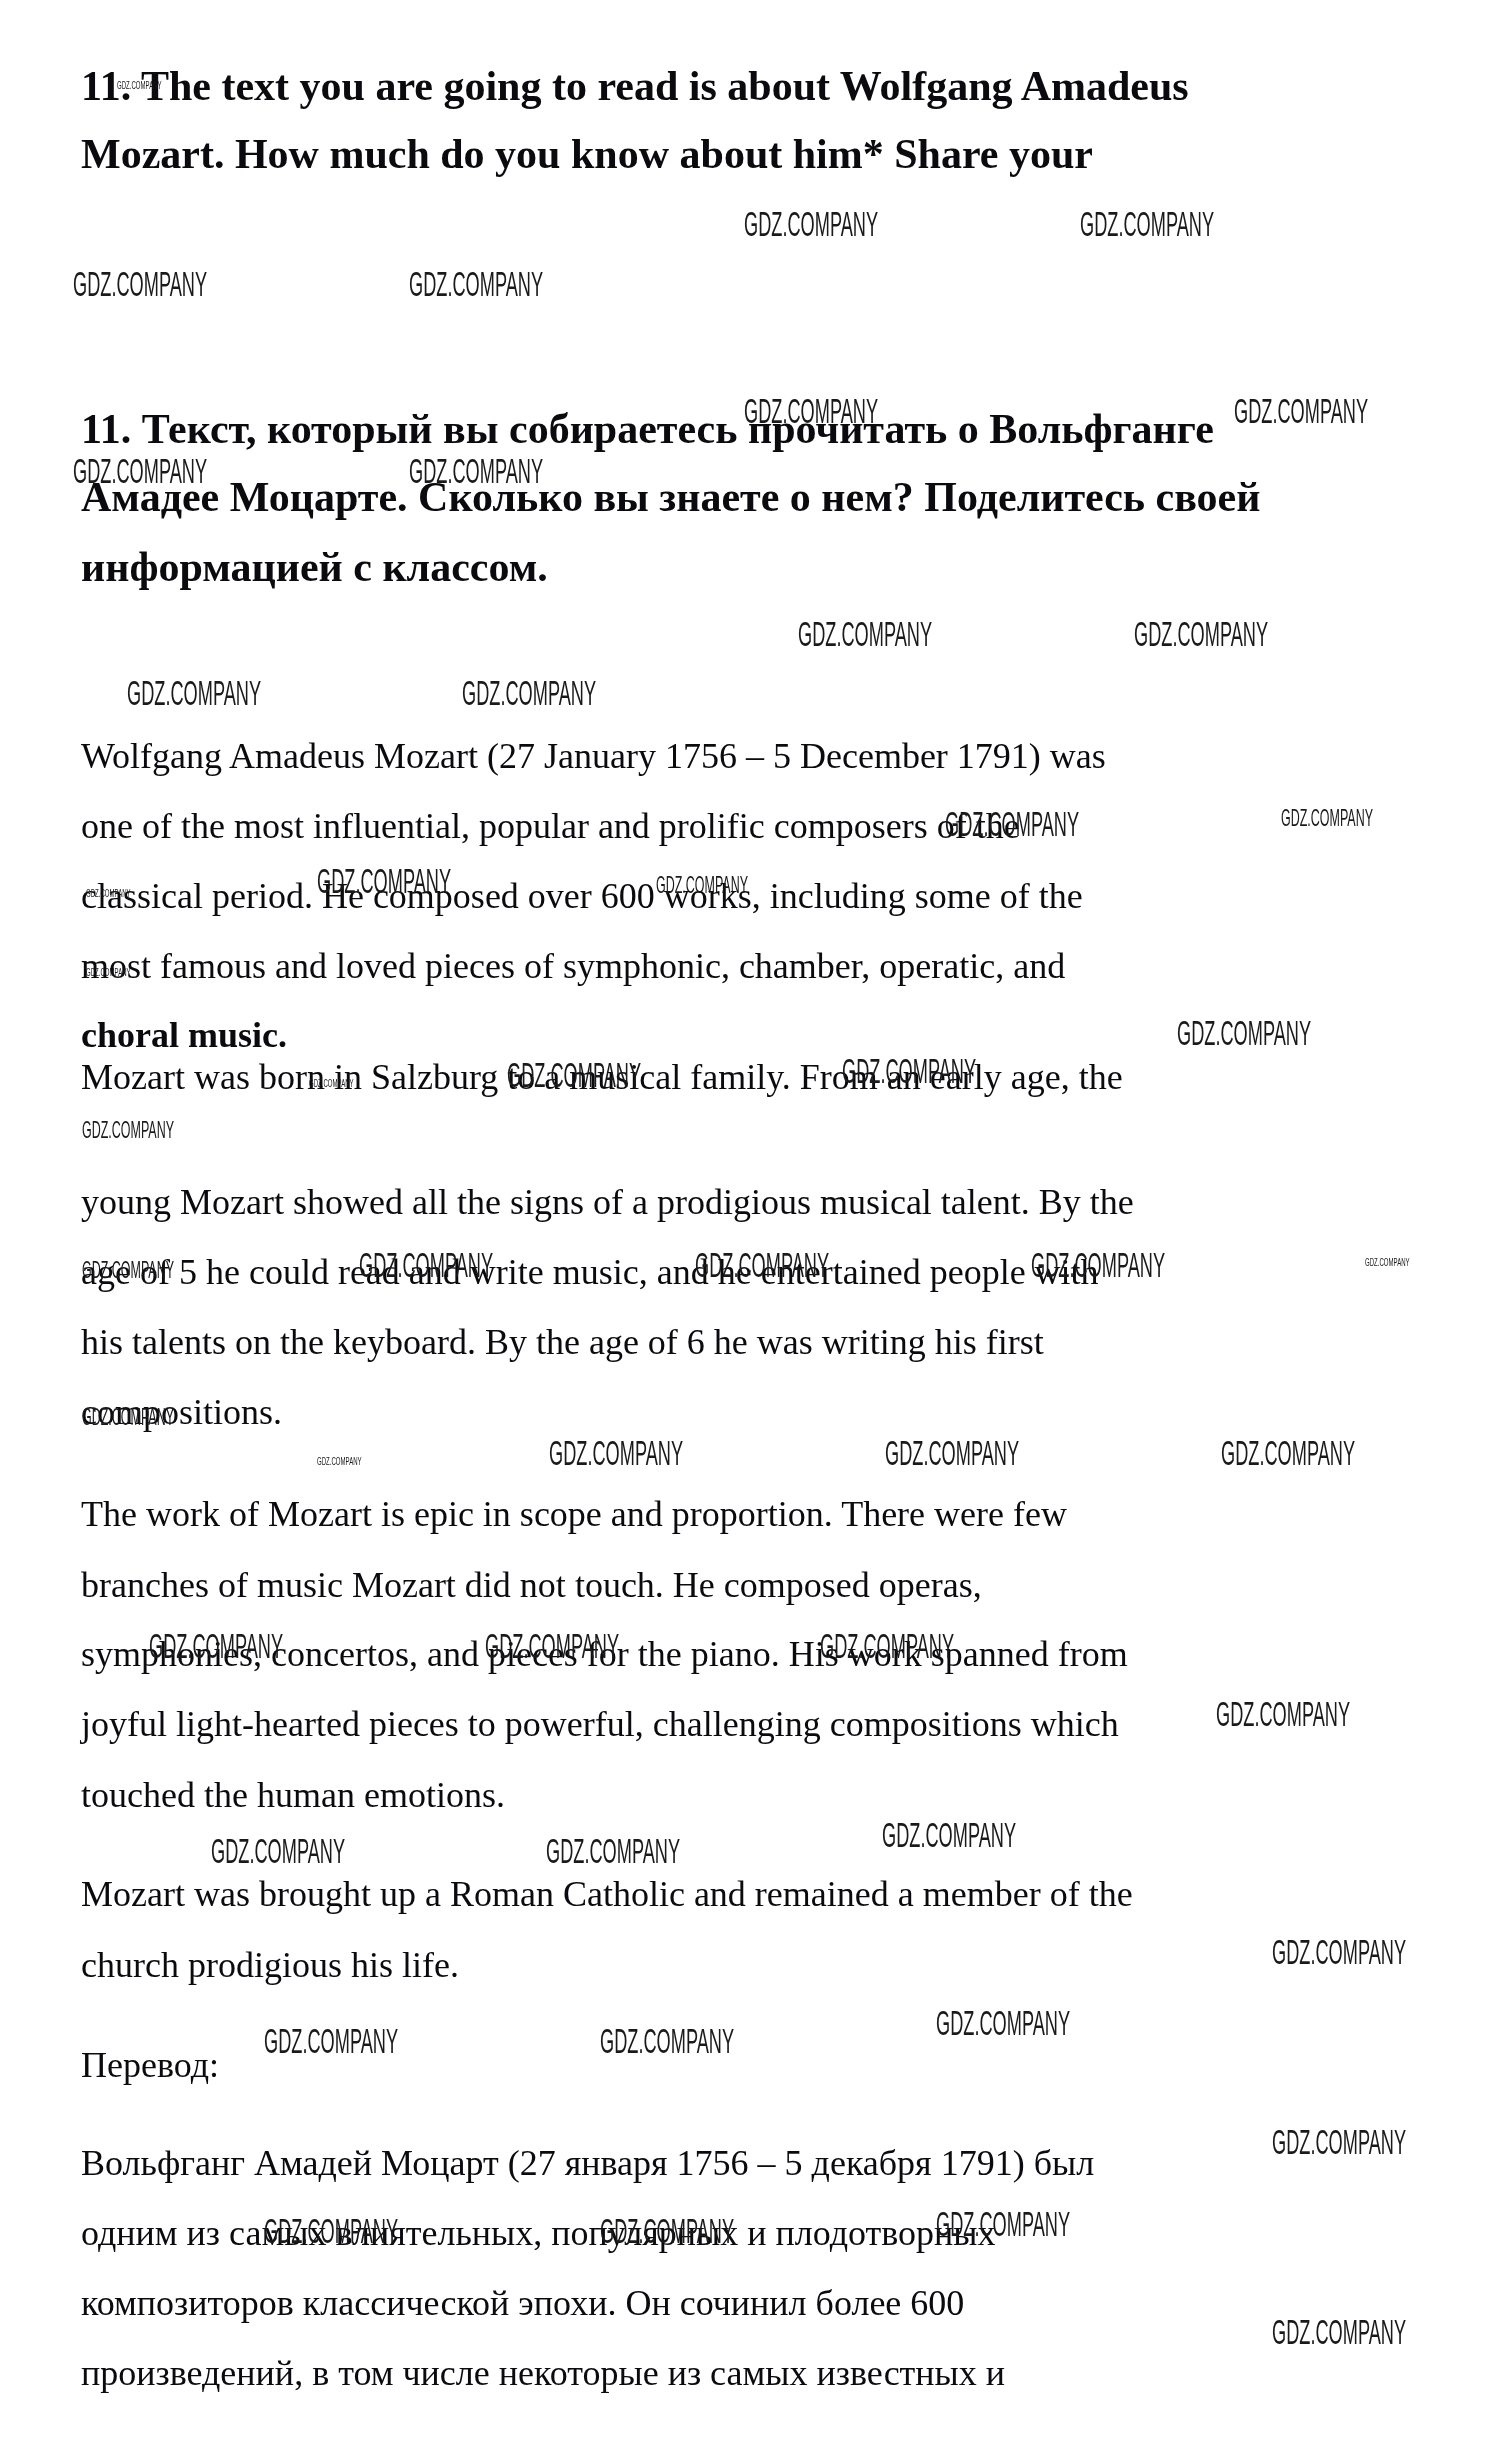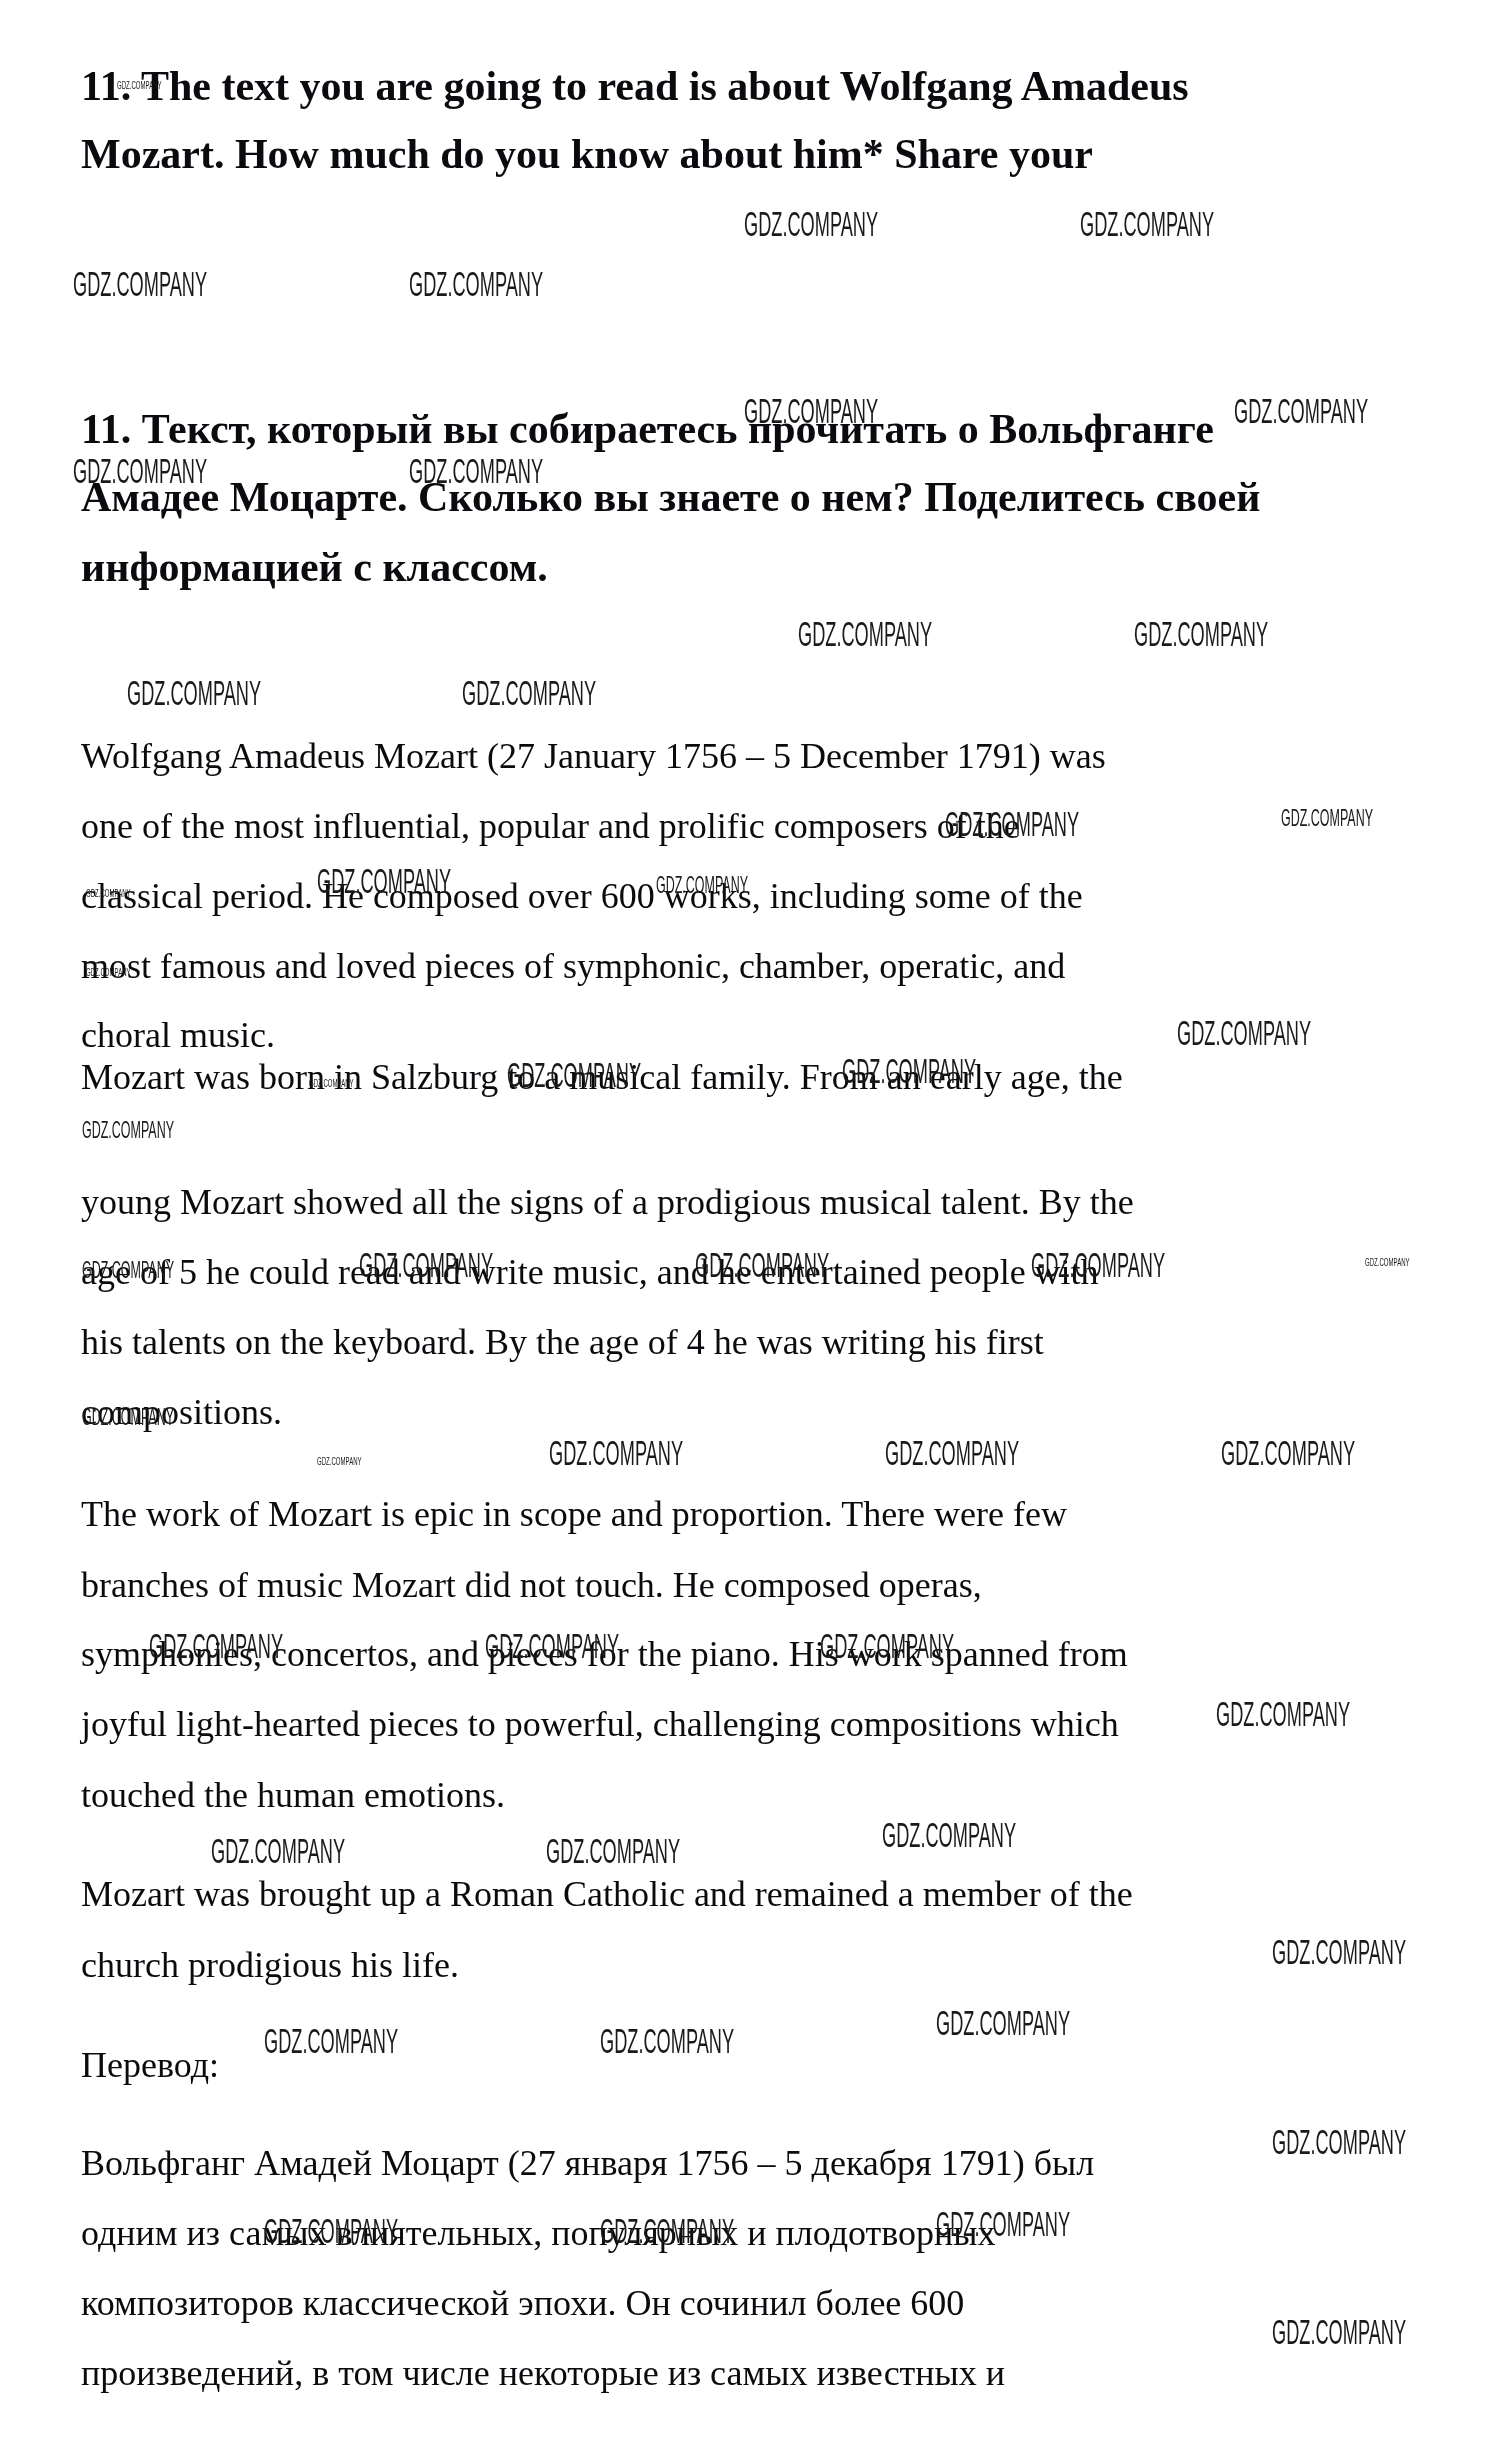--- a/index.html
+++ b/index.html
@@ -29,26 +29,26 @@
   <div class="line h" style="top:130px;">Mozart. How much do you know about him* Share your</div>
 
   <div class="line h" style="top:405px;">11. Текст, который вы собираетесь прочитать о Вольфганге</div>
   <div class="line h" style="top:473px;">Амадее Моцарте. Сколько вы знаете о нем? Поделитесь своей</div>
   <div class="line h" style="top:543px;">информацией с классом.</div>
 
   <div class="line b" style="top:735px;">Wolfgang Amadeus Mozart (27 January 1756 – 5 December 1791) was</div>
   <div class="line b" style="top:805px;">one of the most influential, popular and prolific composers of the</div>
   <div class="line b" style="top:875px;">classical period. He composed over 600 works, including some of the</div>
   <div class="line b" style="top:945px;">most famous and loved pieces of symphonic, chamber, operatic, and</div>
-  <div class="line b" style="top:1014px;">choral music.</div>
+  <div class="line b" style="top:1014px;font-weight:bold;">choral music.</div>
 
   <div class="line b" style="top:1056px;">Mozart was born in Salzburg to a musical family. From an early age, the</div>
   <div class="line b" style="top:1181px;">young Mozart showed all the signs of a prodigious musical talent. By the</div>
   <div class="line b" style="top:1251px;">age of 5 he could read and write music, and he entertained people with</div>
-  <div class="line b" style="top:1321px;">his talents on the keyboard. By the age of 4 he was writing his first</div>
+  <div class="line b" style="top:1321px;">his talents on the keyboard. By the age of 6 he was writing his first</div>
   <div class="line b" style="top:1391px;">compositions.</div>
 
   <div class="line b" style="top:1493px;">The work of Mozart is epic in scope and proportion. There were few</div>
   <div class="line b" style="top:1564px;">branches of music Mozart did not touch. He composed operas,</div>
   <div class="line b" style="top:1633px;">symphonies, concertos, and pieces for the piano. His work spanned from</div>
   <div class="line b" style="top:1703px;">joyful light-hearted pieces to powerful, challenging compositions which</div>
   <div class="line b" style="top:1774px;">touched the human emotions.</div>
 
   <div class="line b" style="top:1873px;">Mozart was brought up a Roman Catholic and remained a member of the</div>
   <div class="line b" style="top:1944px;">church prodigious his life.</div>

